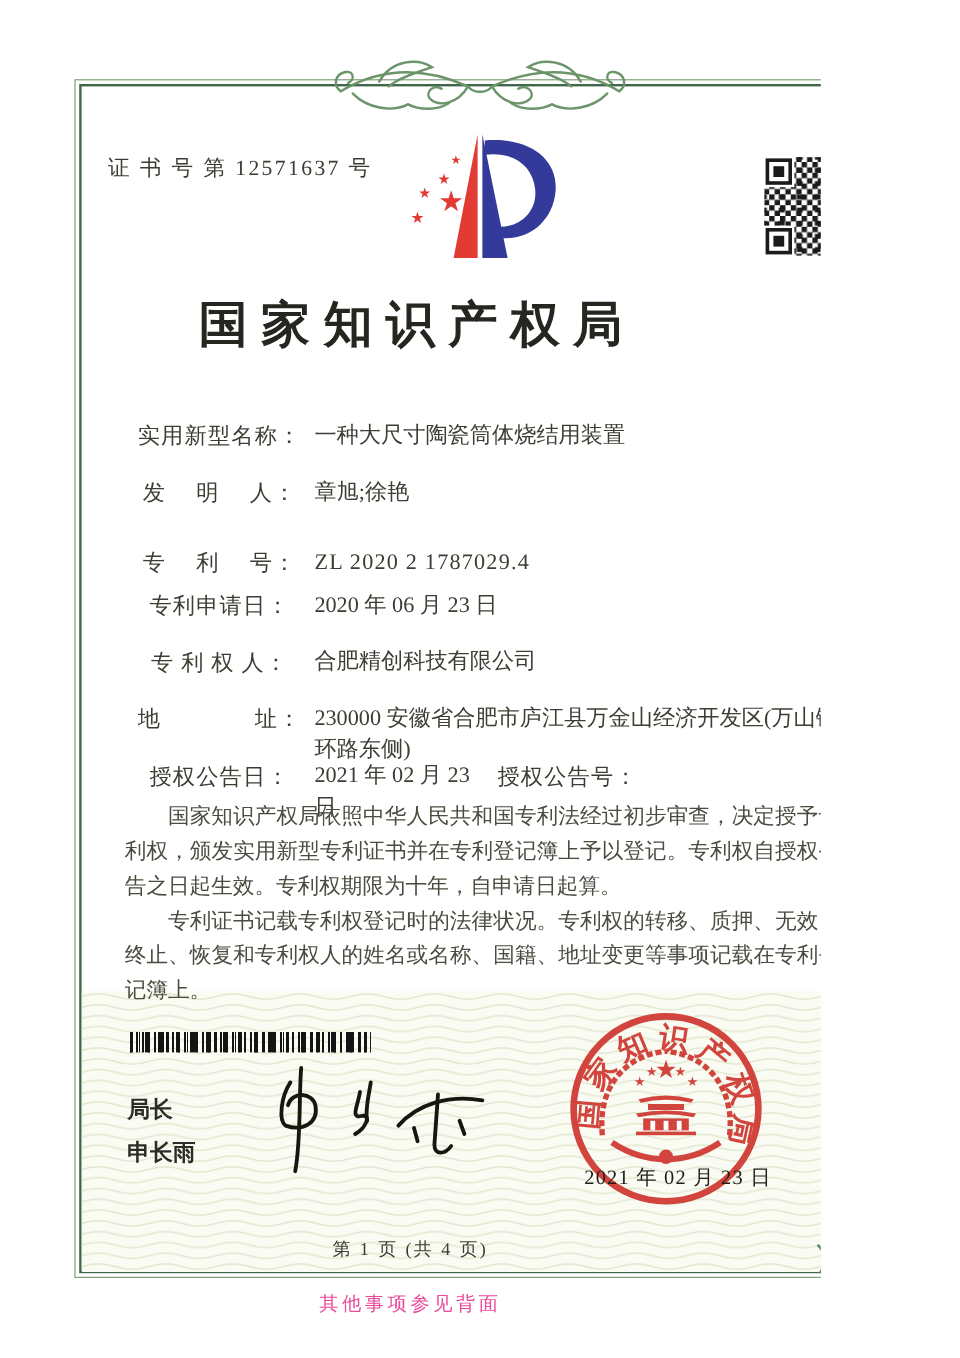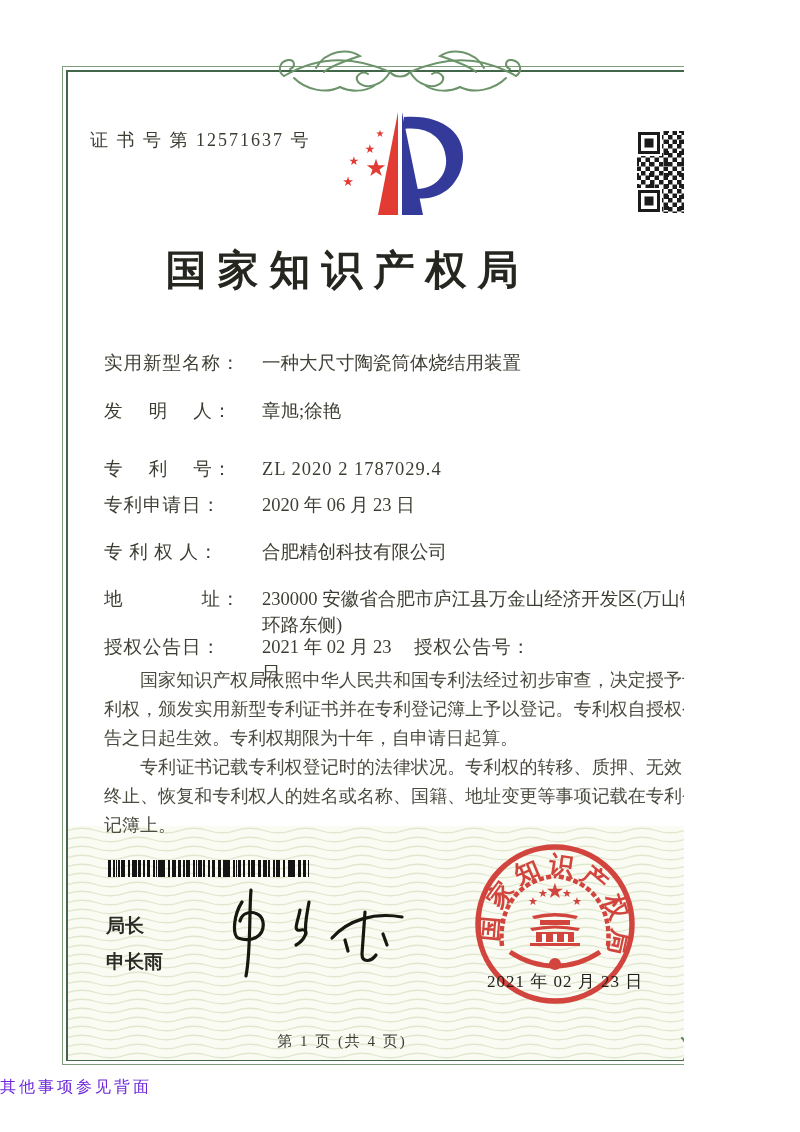--- a/index.html
+++ b/index.html
@@ -26,21 +26,21 @@
   .logo { position:absolute; left:326px; top:108px; }
   .qr   { position:absolute; left:632px; top:126px; }
 
   .title {
     position:absolute; left:0; top:243px; width:100%; text-align:center;
     font-size:41px; font-weight:bold; color:#262620; letter-spacing:11px;
     text-indent:11px;
   }
 
   .frow { position:absolute; left:104px; display:flex; font-size:18.5px; color:#3e3d33; }
-  .flabel { flex:none; width:158px; letter-spacing:1px; }
+  .flabel { flex:none; width:158px; letter-spacing:1px;text-align:center; }
   .fvalue { width:472px; line-height:26px; }
   .fvalue.num { letter-spacing:1px; }
 
   .paras {
     position:absolute; left:104px; top:666px; width:596px;
     font-size:18px; line-height:29px; color:#4c4b40; text-align:justify;
   }
   .paras p { margin:0; text-indent:2em; }
 
   .barcode {
@@ -58,22 +58,22 @@
   .seal-date {
     position:absolute; left:482px; top:970px; width:166px; text-align:center;
     font-size:17px; color:#1e1e1a; letter-spacing:1px;
   }
 
   .page-info {
     position:absolute; left:0; top:1032px; width:100%; text-align:center;
     font-size:15px; color:#3c3c33; letter-spacing:2px;
   }
   .back-note {
-    position:absolute; left:0; top:1077px; width:100%; 
-    font-size:16px; color:#6d28d9; letter-spacing:3px;
+    position:absolute; left:0; top:1077px; width:100%; text-align:center;
+    font-size:16px; color:#ec4899; letter-spacing:3px;
   }
   .orn-top { position:absolute; left:276px; top:40px; }
   .orn-br  { position:absolute; left:680px; top:968px; }
 </style>
 </head>
 <body>
 
 <div class="page">
 
   <div class="frame-outer">

